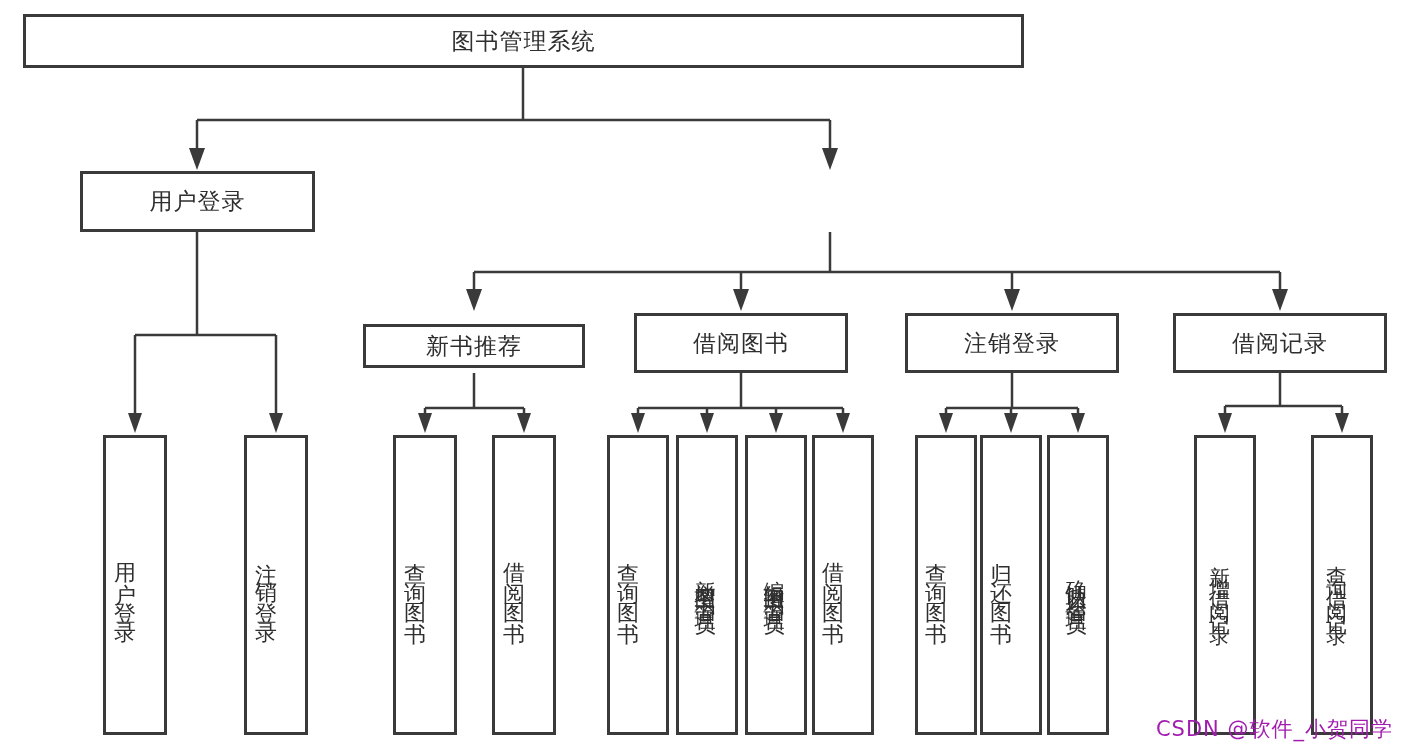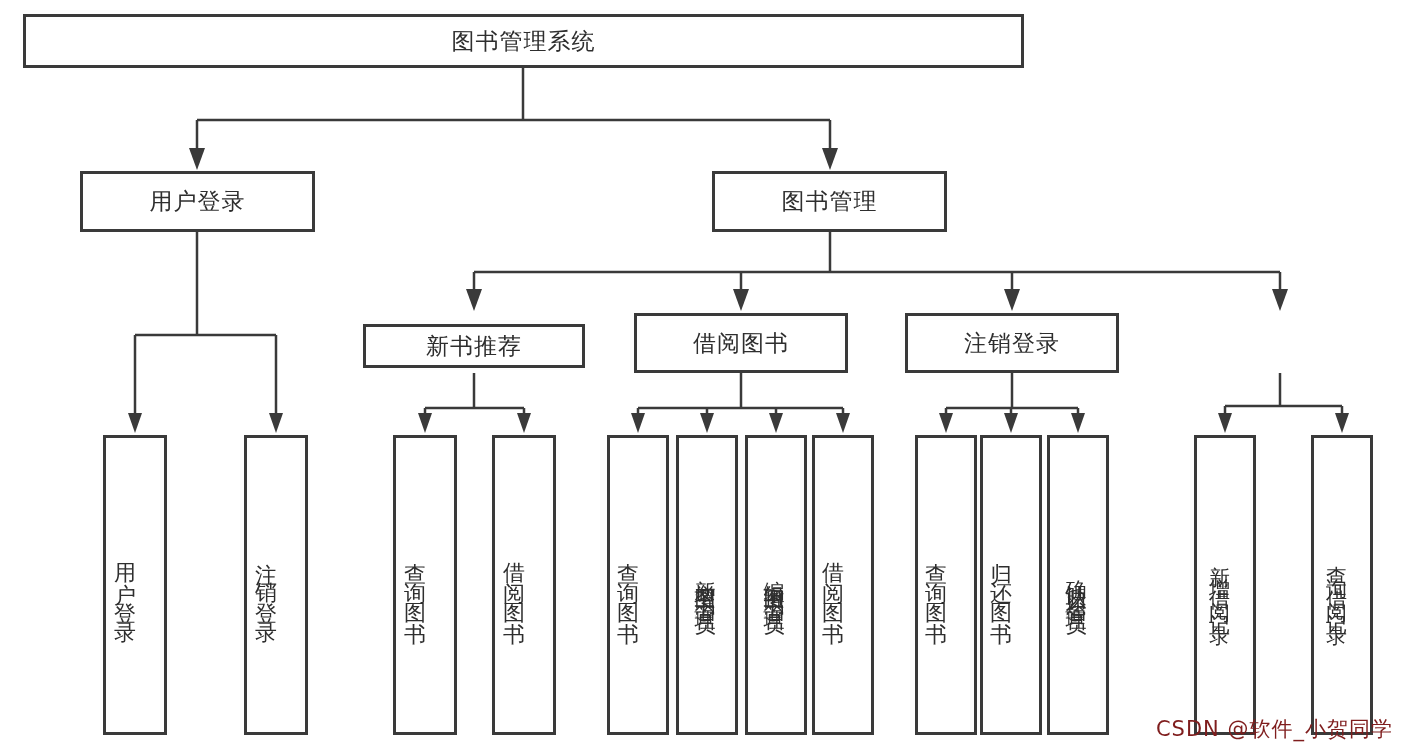--- a/index.html
+++ b/index.html
@@ -36,21 +36,21 @@
     white-space: nowrap;
   }
   .sp-wide  .vlabel { letter-spacing: 20px; margin-block-end: -20px; }
   .sp-mid   .vlabel { font-size: 21px; letter-spacing: 12px; margin-block-end: -12px; }
   .sp-tight .vlabel { font-size: 21px; letter-spacing: 5px; margin-block-end: -5px; }
   .watermark {
     position: absolute;
     right: 12px;
     bottom: 4px;
     font-size: 21px;
-    color: #7f1d1d;
+    color: #a21caf;
     letter-spacing: 1px;
     white-space: nowrap;
   }
 </style>
 </head>
 <body>
 
 <div class="canvas">
 
   <svg class="connectors" viewBox="0 0 1405 747" xmlns="http://www.w3.org/2000/svg">
@@ -122,32 +122,32 @@
     </g>
   </svg>
 
   <div class="box" style="left:23px; top:14px; width:1001px; height:54px">
     <span class="hlabel">图书管理系统</span>
   </div>
 
   <div class="box" style="left:80px; top:171px; width:235px; height:61px">
     <span class="hlabel">用户登录</span>
   </div>
-  <div class="box" style="left:712px; top:171px; width:235px; height:61px">
-    <span class="hlabel">图书管理</span>
-  </div>
 
   <div class="box" style="left:363px; top:324px; width:222px; height:44px">
     <span class="hlabel">新书推荐</span>
   </div>
   <div class="box" style="left:634px; top:313px; width:214px; height:60px">
     <span class="hlabel">借阅图书</span>
   </div>
   <div class="box" style="left:905px; top:313px; width:214px; height:60px">
     <span class="hlabel">注销登录</span>
+  </div>
+  <div class="box" style="left:1173px; top:313px; width:214px; height:60px">
+    <span class="hlabel">借阅记录</span>
   </div>
 
   <div class="box leaf sp-wide" style="left:103px; top:435px; width:64px; height:300px">
     <span class="vlabel">用户登录</span>
   </div>
   <div class="box leaf sp-wide" style="left:244px; top:435px; width:64px; height:300px">
     <span class="vlabel">注销登录</span>
   </div>
 
   <div class="box leaf sp-wide" style="left:393px; top:435px; width:64px; height:300px">

